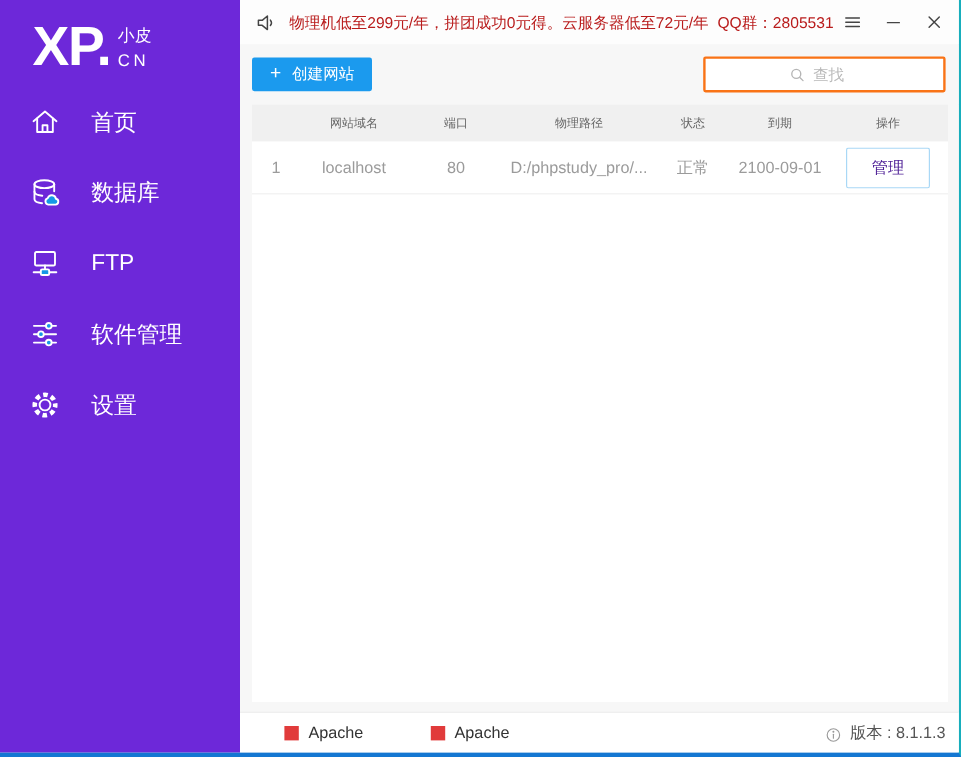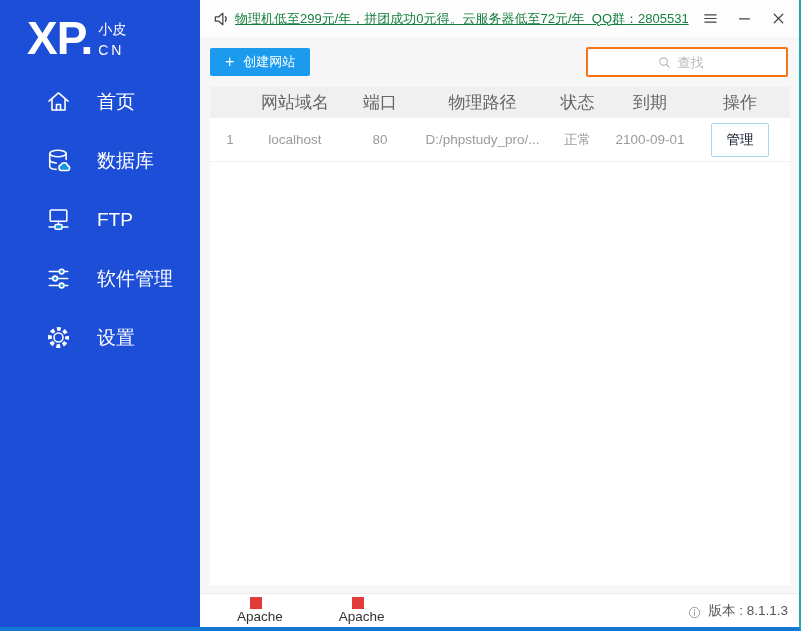--- a/index.html
+++ b/index.html
@@ -7,43 +7,43 @@
   body { font-family:"Liberation Sans","DejaVu Sans",sans-serif; }
 
   .window{
     width:801px; height:631px; display:flex; position:relative;
     border-right:2px solid #17aebc;
     border-bottom:4px solid #1477d2;
     background:#f7f7f7;
   }
 
   
-  .sidebar{ width:200px; flex:0 0 200px; background:#1d4ed8; color:#fff; }
+  .sidebar{ width:200px; flex:0 0 200px; background:#6d28d9; color:#fff; }
   .logo{ padding:13px 0 0 27px; height:72px; display:flex; align-items:flex-start; }
   .logo-main{ font-size:46px; font-weight:bold; line-height:50px; letter-spacing:-1px; }
   .logo-sub{ margin:6px 0 0 6px; font-size:14px; line-height:21px; }
   .logo-sub .cn{ letter-spacing:3px; }
   .nav-item{
-    height:59px; display:flex; align-items:center; padding-left:45px;
+    height:59px; display:flex; align-items:center; padding-left:24px;
     font-size:19px; color:#fff; cursor:pointer;
   }
   .nav-item .nav-icon{ width:27px; height:27px; margin-right:25px; flex:0 0 27px; }
   .nav-item svg{ width:100%; height:100%; display:block; }
   .nav-item.active{ background:#fff; color:#1697e6; }
 
   
   .main{ flex:1; display:flex; flex-direction:column; min-width:0; }
 
   .topbar{
     height:37px; background:#fdfdfd; display:flex; align-items:center;
     padding:0 10px 0 12px; flex:0 0 37px;
   }
   .speaker{ width:20px; height:20px; flex:0 0 20px; }
-  .announce{ margin-left:3px; font-size:13px; color:#15803d; white-space:pre; flex:1;
-    overflow:hidden; text-overflow:ellipsis;text-decoration:underline; }
+  .announce{ margin-left:9px; font-size:13px; color:#b91c1c; white-space:pre; flex:1;
+    overflow:hidden; text-overflow:ellipsis; }
   .win-controls{ display:flex; align-items:center; gap:12px; }
   .win-btn{ width:22px; height:22px; display:flex; align-items:center; justify-content:center; cursor:pointer; }
   .win-btn svg{ width:17px; height:17px; }
 
   .toolbar{
     height:50px; flex:0 0 50px; background:#f7f7f7; display:flex; align-items:center;
     padding:0 11px 0 10px;
   }
   .create-btn{
     height:28px; background:#1b9aee; color:#fff; border:none; border-radius:2px;
@@ -62,35 +62,35 @@
   }
   .search-input::placeholder{ color:#b9b9b9; }
 
   .content{ flex:1; background:#f7f7f7; padding:0 9px 8px 10px; min-height:0; }
   .panel{ background:#fff; height:100%; }
 
   .grid-row{
     display:grid; grid-template-columns:40px 90px 80px 125px 65px 80px 1fr;
     align-items:center;
   }
-  .thead{ height:31px; background:#f0f0f0; color:#666; font-size:17px; }
+  .thead{ height:31px; background:#f0f0f0; color:#666; font-size:10px; }
   .thead > div{ text-align:center; }
   .trow{ height:44px; color:#9b9b9b; font-size:13.5px; border-bottom:1px solid #f1f1f1; background:#fff; }
   .trow > div{ text-align:center; overflow:hidden; white-space:nowrap; text-overflow:ellipsis; }
   .manage-btn{
-    width:58px; height:34px; margin:0 auto; background:#fff; border:1px solid #a9d8f6;
-    border-radius:2px; color:#0f172a; font-size:13.5px; cursor:pointer; font-family:inherit;
+    width:70px; height:34px; margin:0 auto; background:#fff; border:1px solid #a9d8f6;
+    border-radius:2px; color:#4c1d95; font-size:13.5px; cursor:pointer; font-family:inherit;
     display:block;
   }
 
   .statusbar{
     height:34px; flex:0 0 34px; background:#fff; border-top:1px solid #ececec;
     display:flex; align-items:center; padding:0 11px 0 37px; font-size:13.5px; color:#333;
   }
-  .service{ display:flex; align-items:center; margin-right:56px;flex-direction:column; }
+  .service{ display:flex; align-items:center; margin-right:56px; }
   .service-dot{ width:12px; height:12px; background:#e13b3b; margin-right:8px; }
   .version{ margin-left:auto; display:flex; align-items:flex-end; color:#555; }
   .version svg{ width:15px; height:15px; margin-right:6px; }
 </style>
 </head>
 <body>
 
 <div class="window">
 
   <aside class="sidebar">

